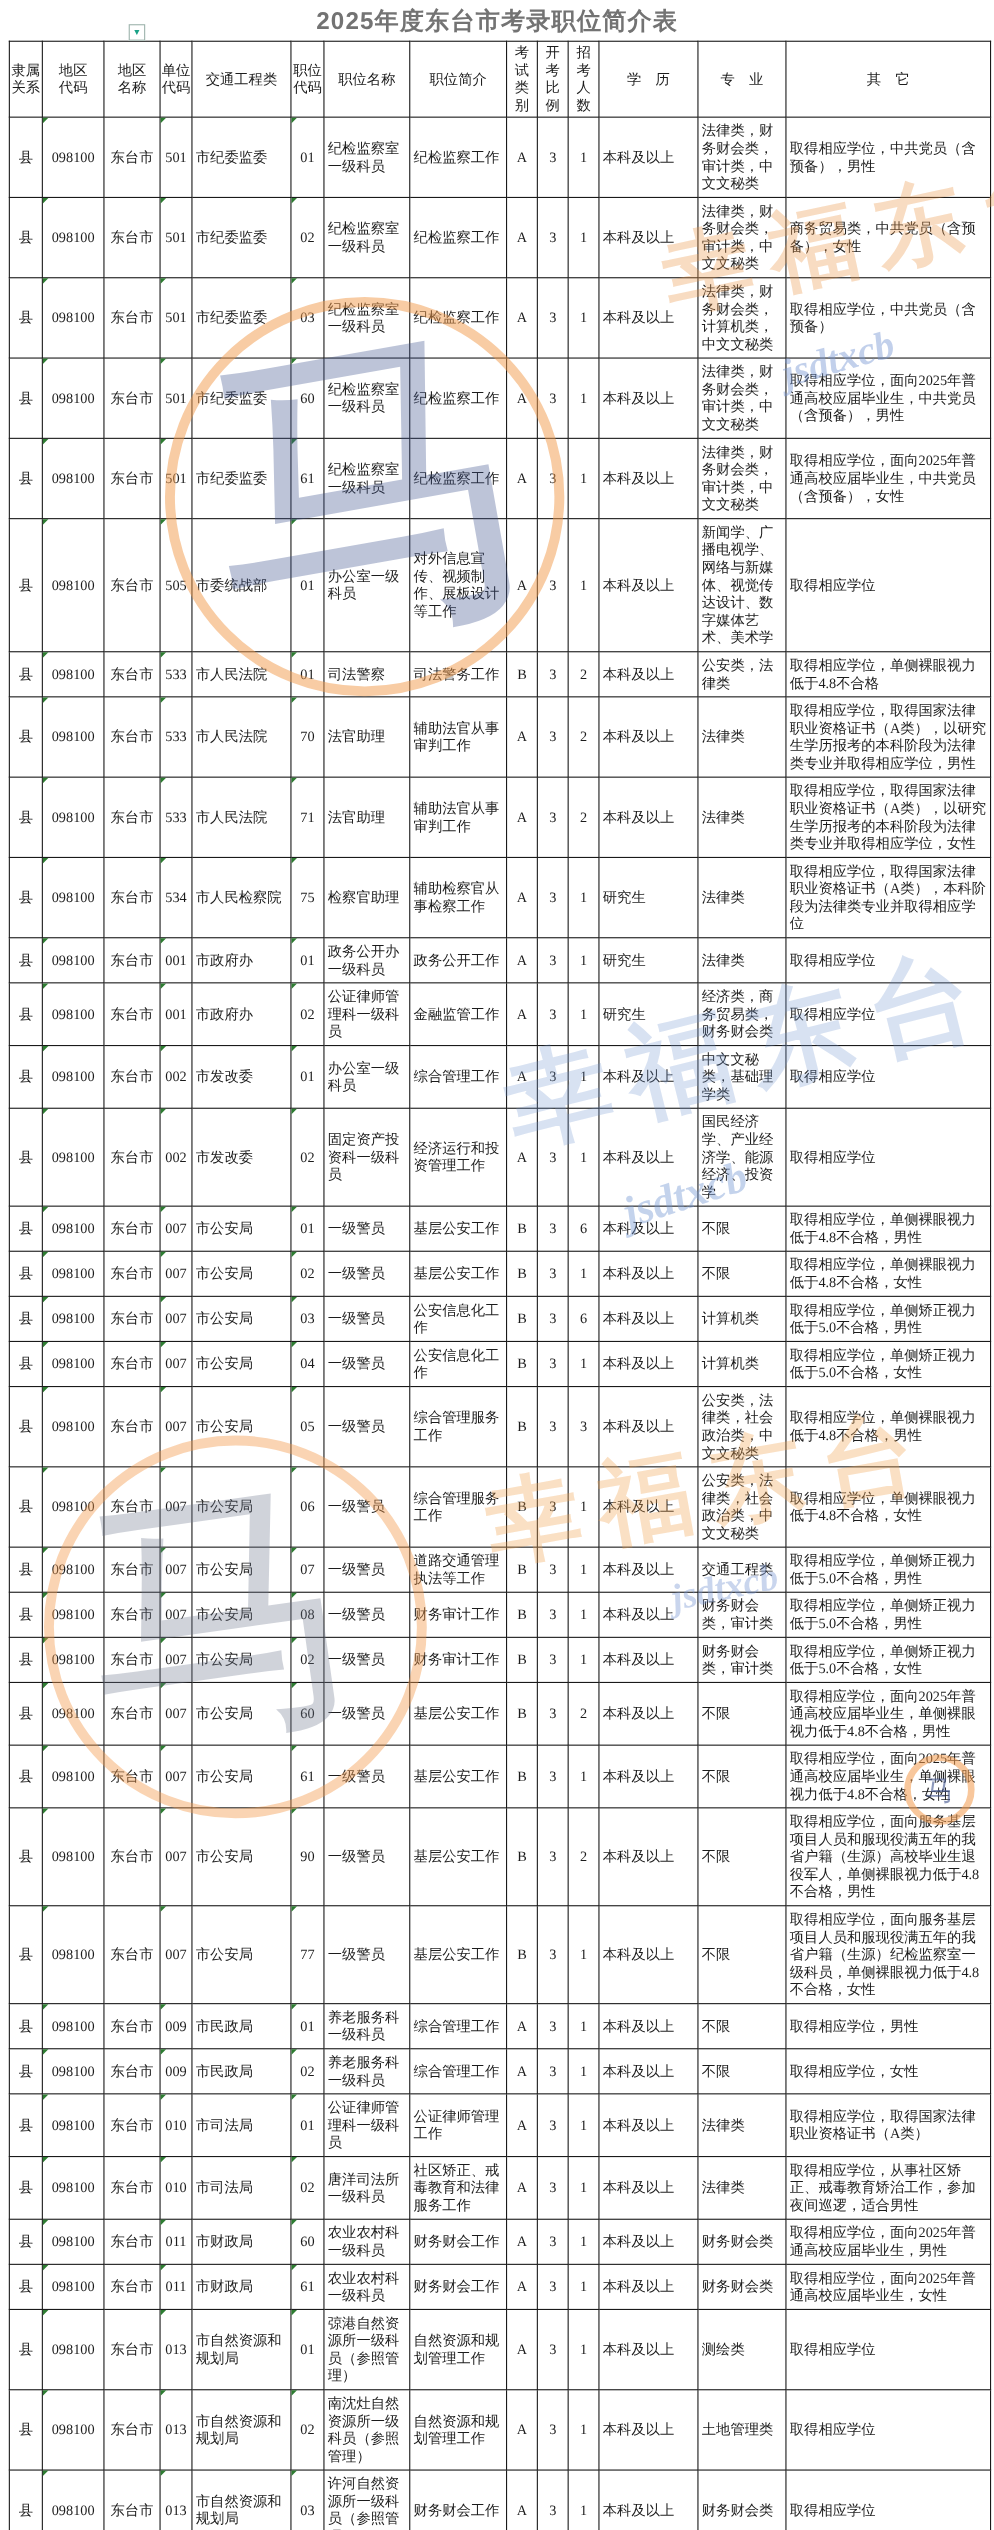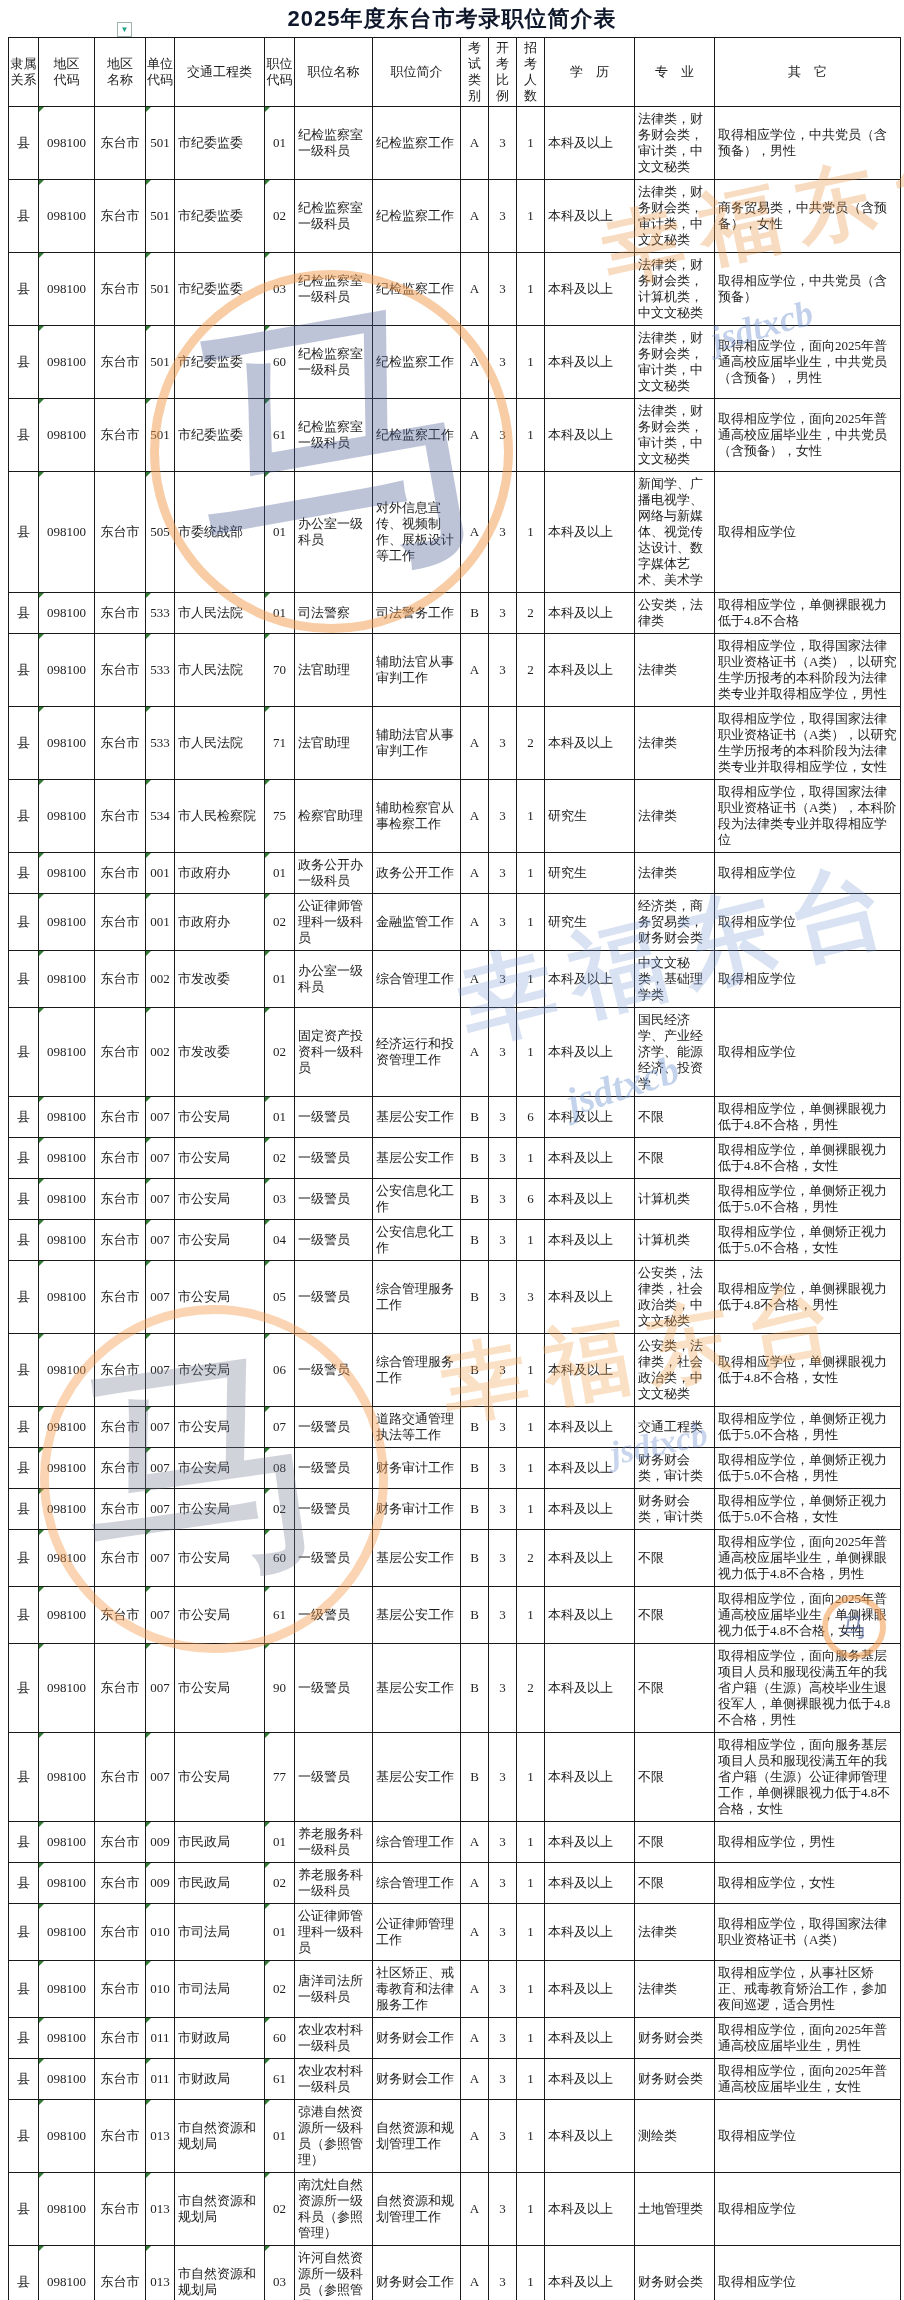--- a/index.html
+++ b/index.html
@@ -1,21 +1,21 @@
 <!DOCTYPE html>
 <html><head>
 <meta charset="utf-8">
 <style>
   html,body{margin:0;padding:0;background:#ffffff;}
   body{width:904px;height:2300px;overflow:hidden;
        font-family:"Liberation Serif","DejaVu Serif",serif;color:#1c1c1c;}
   .sheet{position:relative;width:904px;height:2300px;background:#fff;overflow:hidden;}
   .title{height:37px;display:flex;align-items:center;justify-content:center;
          font-family:"Liberation Sans","DejaVu Sans",sans-serif;
-         font-weight:bold;font-size:22px;color:#0f172a;letter-spacing:1px;}
+         font-weight:bold;font-size:22px;color:#737373;letter-spacing:1px;}
   .filter-btn{position:absolute;left:117px;top:22px;width:13px;height:13px;
          background:#fff;border:1px solid #9db3ac;display:flex;align-items:center;
          justify-content:center;font-size:8px;line-height:8px;color:#1aa287;z-index:4;cursor:pointer;}
   table{border-collapse:collapse;table-layout:fixed;width:892px;margin-left:8px;
         position:relative;z-index:1;background:transparent;}
   th,td{border:1px solid #1a1a1a;font-size:13px;line-height:16px;
         vertical-align:middle;padding:4px 2px;word-break:break-all;
         text-align:center;position:relative;background:transparent;}
   th{font-weight:normal;white-space:pre-line;padding:2px 1px;height:30px;}
   td.tl{text-align:left;padding-left:3px;padding-right:3px;}
@@ -520,21 +520,21 @@
       <td class="flag">007</td>
       <td class="tl">市公安局</td>
       <td class="flag">77</td>
       <td class="tl">一级警员</td>
       <td class="tl">基层公安工作</td>
       <td>B</td>
       <td>3</td>
       <td>1</td>
       <td class="tl">本科及以上</td>
       <td class="tl">不限</td>
-      <td class="tl">取得相应学位，面向服务基层项目人员和服现役满五年的我省户籍（生源）公证律师管理工作，单侧裸眼视力低于4.8不合格，女性</td>
+      <td class="tl">取得相应学位，面向服务基层项目人员和服现役满五年的我省户籍（生源）纪检监察室一级科员，单侧裸眼视力低于4.8不合格，女性</td>
     </tr>
         <tr>
       <td>县</td>
       <td class="flag">098100</td>
       <td>东台市</td>
       <td class="flag">009</td>
       <td class="tl">市民政局</td>
       <td class="flag">01</td>
       <td class="tl">养老服务科一级科员</td>
       <td class="tl">综合管理工作</td>

